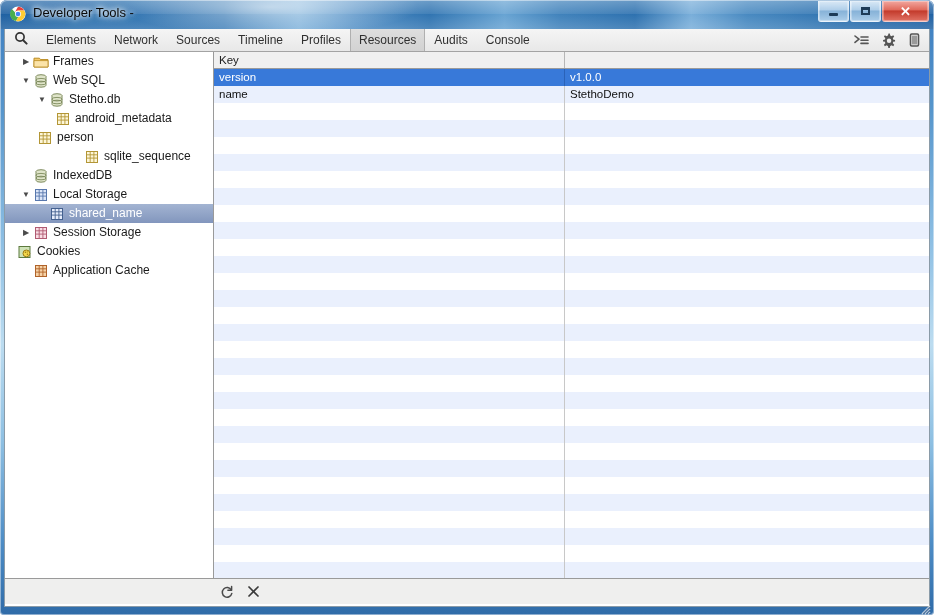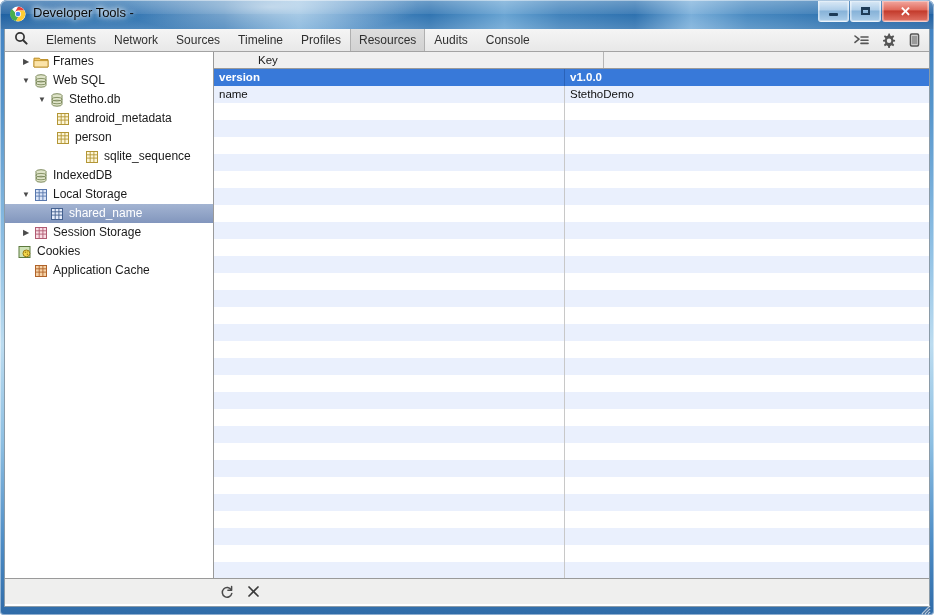--- a/index.html
+++ b/index.html
@@ -243,40 +243,39 @@
     box-sizing: border-box;
     font-size: 11.5px;
     color: #222;
   }
   .gh-cell {
     padding-left: 5px;
     line-height: 16px;
     box-sizing: border-box;
     cursor: default;
     white-space: nowrap;
-    margin-left: 39px;
   }
   .gh-cell.key { width: 351px; border-right: 1px solid #b6b6b6; flex: none; }
   .gh-cell.value { flex: 1; }
 
   #grid-body { position: relative; }
   .grid-row {
     height: 17px;
     display: flex;
     font-size: 11.5px;
     color: #111;
     box-sizing: border-box;
     cursor: default;
   }
   .grid-row.odd { background: #ffffff; }
   .grid-row.even { background: #eaf0fd; }
   .grid-row.selected {
     background: #3879d9;
     color: #ffffff;
-    font-weight: bold;
+    font-weight: normal;
     align-items: center;
   }
   .gc {
     padding-left: 5px;
     line-height: 17px;
     box-sizing: border-box;
     overflow: hidden;
     white-space: nowrap;
   }
   .gc.key { width: 351px; flex: none; border-right: 1px solid #c8c8c8; }
@@ -457,21 +456,21 @@
               <rect x="2.5" y="1.5" width="11" height="11" fill="#fdf6d8" stroke="#b39636" stroke-width="1"></rect>
               <line x1="2.5" y1="4.8" x2="13.5" y2="4.8" stroke="#b39636" stroke-width="0.9"></line>
               <line x1="2.5" y1="8.1" x2="13.5" y2="8.1" stroke="#b39636" stroke-width="0.9"></line>
               <line x1="6.2" y1="1.5" x2="6.2" y2="12.5" stroke="#b39636" stroke-width="0.9"></line>
               <line x1="9.9" y1="1.5" x2="9.9" y2="12.5" stroke="#b39636" stroke-width="0.9"></line>
             </svg>
           </span>
           <span class="tree-label">android_metadata</span>
         </div>
 
-        <div class="tree-row" style="padding-left:50px">
+        <div class="tree-row" style="padding-left:32px">
           <span class="tree-icon">
             <svg width="16" height="14" viewBox="0 0 16 14">
               <rect x="2.5" y="1.5" width="11" height="11" fill="#fdf6d8" stroke="#b39636" stroke-width="1"></rect>
               <line x1="2.5" y1="4.8" x2="13.5" y2="4.8" stroke="#b39636" stroke-width="0.9"></line>
               <line x1="2.5" y1="8.1" x2="13.5" y2="8.1" stroke="#b39636" stroke-width="0.9"></line>
               <line x1="6.2" y1="1.5" x2="6.2" y2="12.5" stroke="#b39636" stroke-width="0.9"></line>
               <line x1="9.9" y1="1.5" x2="9.9" y2="12.5" stroke="#b39636" stroke-width="0.9"></line>
             </svg>
           </span>
           <span class="tree-label">person</span>

